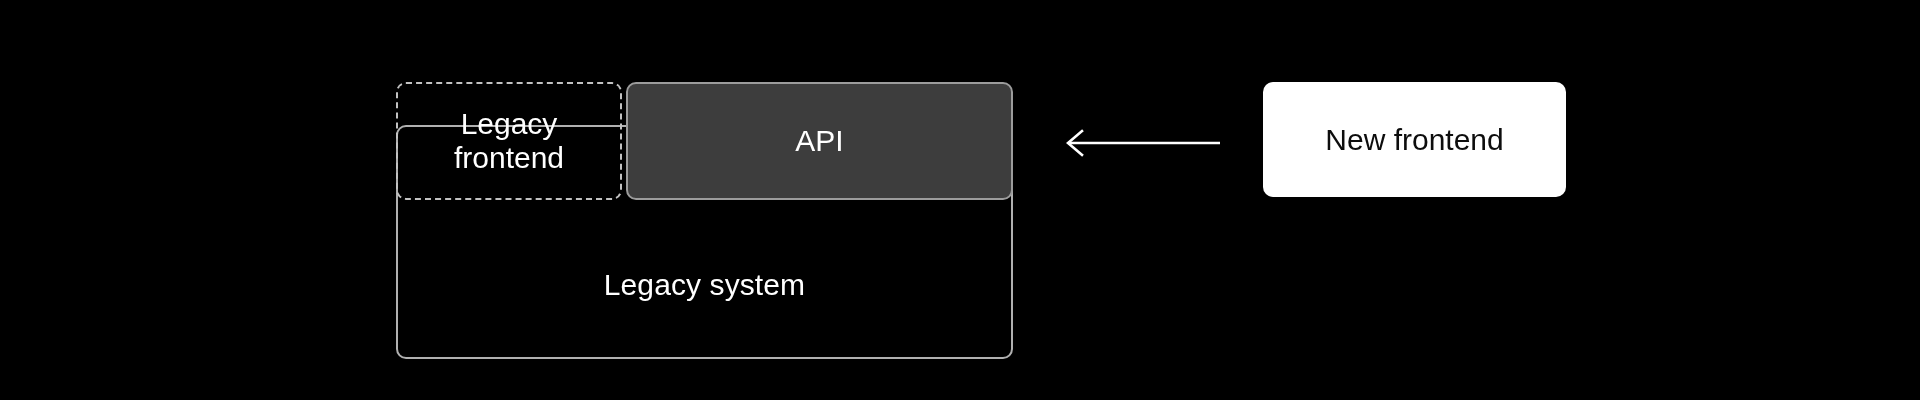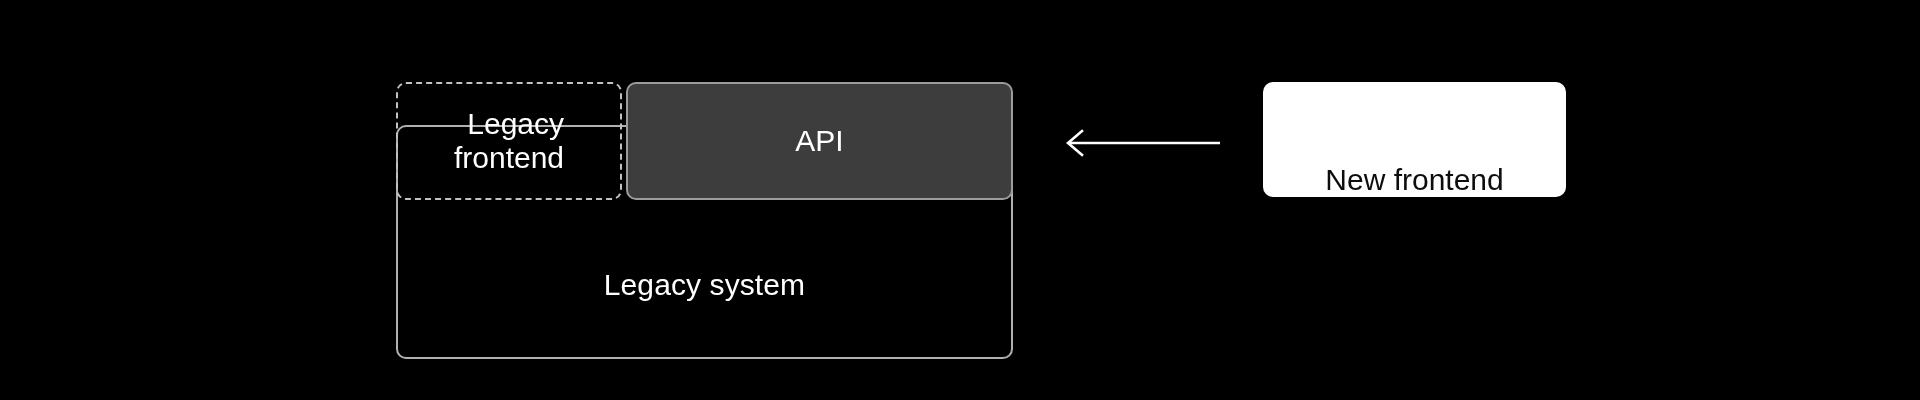--- a/index.html
+++ b/index.html
@@ -62,21 +62,21 @@
     background: transparent;
     display: flex;
     align-items: center;
     justify-content: center;
   }
 
   .legacy-frontend-label {
     color: #ffffff;
     font-size: 30px;
     line-height: 34px;
-    text-align: right;
+    text-align: center;
     white-space: pre-line;
   }
 
   
   .api-box {
     position: absolute;
     left: 626px;
     top: 82px;
     width: 387px;
     height: 118px;
@@ -113,21 +113,21 @@
   .new-frontend-box {
     position: absolute;
     left: 1263px;
     top: 82px;
     width: 303px;
     height: 115px;
     box-sizing: border-box;
     background: #ffffff;
     border-radius: 10px;
     display: flex;
-    align-items: flex-end;
+    align-items: center;
     justify-content: center;
   }
 
   .new-frontend-label {
     color: #0d0d0d;
     font-size: 30px;
     line-height: 34px;
     text-align: center;
     white-space: nowrap;
   }

